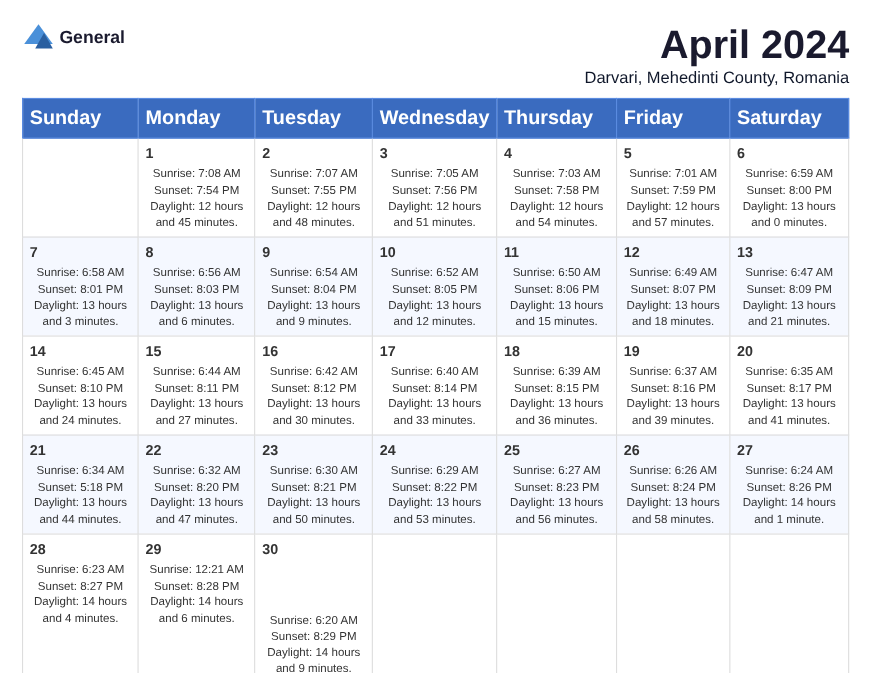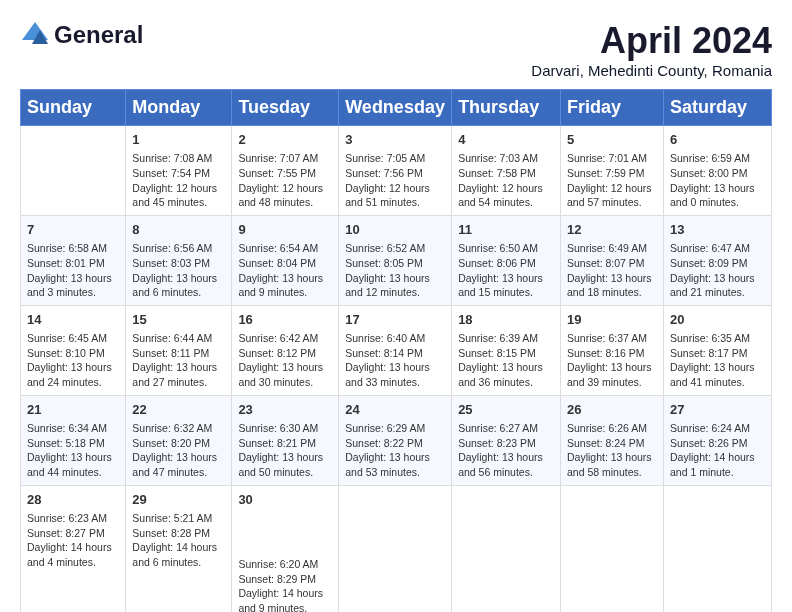--- a/index.html
+++ b/index.html
@@ -14,21 +14,21 @@
       display: flex;
       justify-content: space-between;
       align-items: flex-start;
       margin-bottom: 10px;
     }
     .logo {
       display: flex;
       align-items: center;
     }
     .logo-text {
-      font-size: 24px;
+      font-size: 16px;
       font-weight: bold;
       color: #1a1a2e;
       line-height: 1.1;
     }
     .logo-text span {
       color: #4a90d9;
     }
     .logo-icon {
       width: 30px;
       height: 30px;
@@ -79,20 +79,21 @@
     }
     .day-num {
       font-weight: bold;
       font-size: 13px;
       display: block;
       margin-bottom: 2px;
     }
     .day-info {
       font-size: 10.5px;
       color: #333;
+      text-align: center;
     }
   </style>
 </head>
 <body>
 
 <div class="header">
   <div class="logo">
     <svg class="logo-icon" viewBox="0 0 30 30">
       <polygon points="15,2 28,20 2,20" fill="#4a90d9"></polygon>
       <polygon points="20,10 28,24 12,24" fill="#2a5fa0"></polygon>
@@ -321,21 +322,21 @@
       <tr>
         <td>
           <span class="day-num">28</span>
           <div class="day-info" style="white-space: pre-line;">Sunrise: 6:23 AM
 Sunset: 8:27 PM
 Daylight: 14 hours
 and 4 minutes.</div>
         </td>
         <td>
           <span class="day-num">29</span>
-          <div class="day-info" style="white-space: pre-line;">Sunrise: 5:21 AM
+          <div class="day-info" style="white-space: pre-line;">Sunrise: 12:21 AM
 Sunset: 8:28 PM
 Daylight: 14 hours
 and 6 minutes.</div>
         </td>
         <td>
           <span class="day-num">30</span>
           <div class="day-info" style="white-space: pre-line; margin-top: 48px;">Sunrise: 6:20 AM
 Sunset: 8:29 PM
 Daylight: 14 hours
 and 9 minutes.</div>

